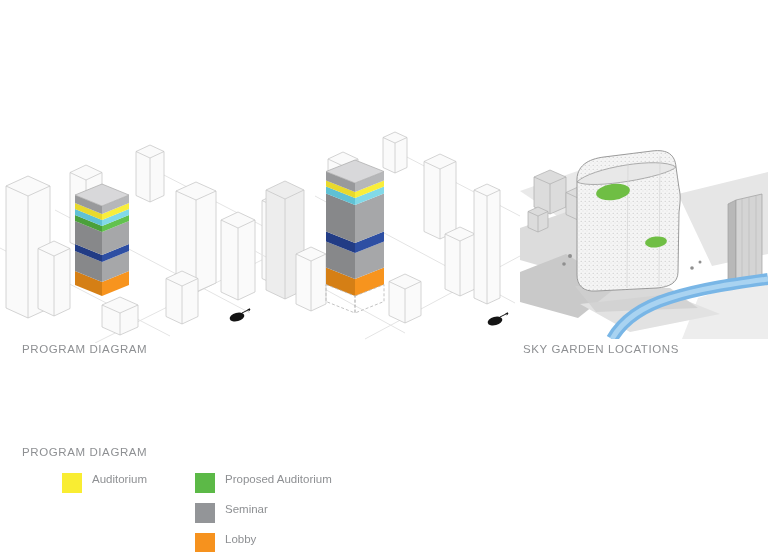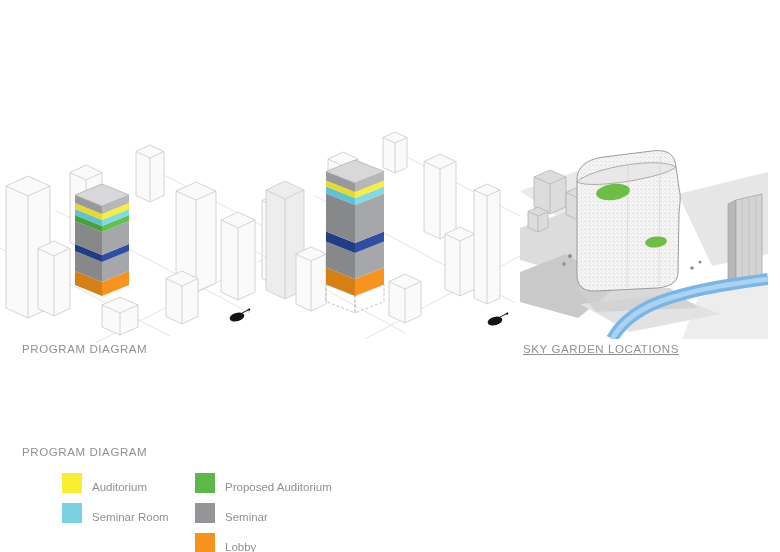--- a/index.html
+++ b/index.html
@@ -17,29 +17,29 @@
   #svg-program-2 { left: 255px; top: 88px;  }
   #svg-skygarden { left: 520px; top: 103px; }
   .caption {
     position: absolute;
     color: #8e9093;
     font-size: 11.5px;
     letter-spacing: 0.6px;
     white-space: nowrap;
   }
   #caption-program { left: 22px;  top: 310px; }
-  #caption-sky     { left: 523px; top: 310px; text-decoration: underline; }
+  #caption-sky     { left: 523px; top: 310px; }
   .legend-title {
     position: absolute; left: 22px; top: 413px;
     color: #8e9093; font-size: 11.5px; letter-spacing: 0.6px;
   }
   .legend-col { position: absolute; top: 440px; }
   #legend-col-1 { left: 22px; }
   #legend-col-2 { left: 155px; }
-  .legend-item { display: flex; align-items: flex-end; height: 20px; margin-bottom: 10px; padding-left: 40px; }
+  .legend-item { display: flex; align-items: flex-start; height: 20px; margin-bottom: 10px; padding-left: 40px; }
   .swatch { width: 20px; height: 20px; margin-right: 10px; flex: 0 0 20px; }
   .legend-label { color: #8e9093; font-size: 11.5px; white-space: nowrap; }
 </style>
 </head>
 <body>
 
 <div class="sheet">
 
   <svg id="svg-program-1" class="diagram-svg" width="290" height="215" viewBox="0 0 290 215">
     <g stroke="#e4e4e4" stroke-width="1" fill="none">
@@ -235,24 +235,20 @@
   <div class="caption" id="caption-program">PROGRAM DIAGRAM</div>
   <div class="caption" id="caption-sky">SKY GARDEN LOCATIONS</div>
 
   <div class="legend-title">PROGRAM DIAGRAM</div>
 
   <div class="legend-col" id="legend-col-1">
     <div class="legend-item">
       <span class="swatch" style="background-color: rgb(249, 237, 50);"></span>
       <span class="legend-label">Auditorium</span>
     </div>
-    <div class="legend-item">
-      <span class="swatch" style="background-color: rgb(122, 209, 225);"></span>
-      <span class="legend-label">Seminar Room</span>
-    </div>
   </div>
 
   <div class="legend-col" id="legend-col-2">
     <div class="legend-item">
       <span class="swatch" style="background-color: rgb(92, 185, 71);"></span>
       <span class="legend-label">Proposed Auditorium</span>
     </div>
     <div class="legend-item">
       <span class="swatch" style="background-color: rgb(147, 149, 152);"></span>
       <span class="legend-label">Seminar</span>

